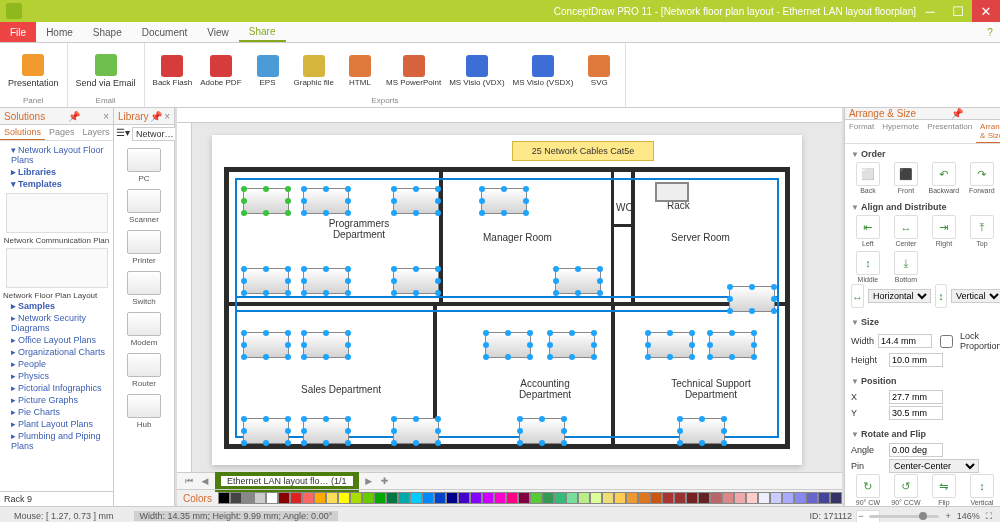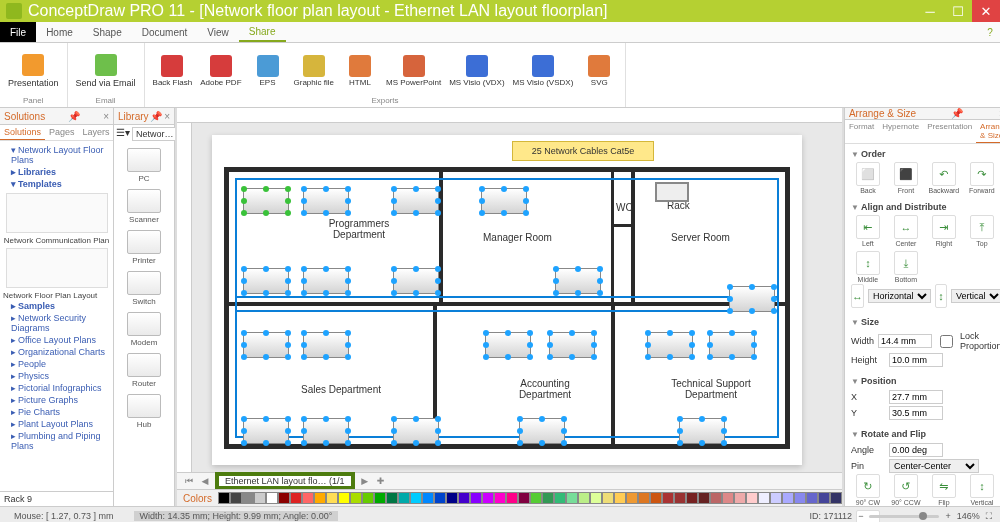--- a/index.html
+++ b/index.html
@@ -1,25 +1,25 @@
 <!DOCTYPE html>
 <html><head>
 <meta charset="utf-8">
 <style>
   body{margin:0;font-family:'Segoe UI',Tahoma,sans-serif;font-size:11px;background:#fff;color:#333;width:1000px;height:522px;overflow:hidden;position:relative}
   
   .titlebar{height:22px;background:#b5d032;display:flex;align-items:center;position:relative}
   .titlebar .app-icon{width:16px;height:16px;background:#8fb81e;margin:0 6px;border-radius:2px}
-  .titlebar .title{flex:1;text-align:left;color:#fff;font-size:16px}
+  .titlebar .title{flex:1;text-align:right;color:#fff;font-size:10px}
   .titlebar .winbtns{display:flex}
   .titlebar .winbtns div{width:28px;height:22px;display:flex;align-items:center;justify-content:center;color:#fff;font-size:13px}
   .titlebar .winbtns .close{background:#e04343}
   
   .menubar{height:20px;background:#fafafa;border-bottom:1px solid #ccc;display:flex;align-items:stretch;font-size:10px}
-  .menubar .file{background:#000000;color:#fff;padding:0 10px;display:flex;align-items:center}
+  .menubar .file{background:#ef4444;color:#fff;padding:0 10px;display:flex;align-items:center}
   .menubar .mtab{padding:0 10px;display:flex;align-items:center;color:#555}
   .menubar .mtab.active{color:#86a91e;border-bottom:2px solid #86a91e}
   .menubar .help{margin-left:auto;width:20px;display:flex;align-items:center;justify-content:center;color:#86a91e}
   
   .ribbon{height:64px;background:#fff;border-bottom:1px solid #ccc;display:flex;font-size:9px}
   .rgroup{border-right:1px solid #e0e0e0;padding:2px 6px;display:flex;flex-direction:column}
   .rgroup .items{display:flex;gap:4px;flex:1}
   .ritem{display:flex;flex-direction:column;align-items:center;justify-content:center;padding:2px;min-width:36px;cursor:pointer}
   .ritem .ic{width:22px;height:22px;border-radius:3px;margin-bottom:2px}
   .rgroup .lbl{text-align:center;color:#888;font-size:8px}
@@ -49,21 +49,21 @@
   .plan{position:absolute;left:12px;top:32px;right:12px;bottom:16px;border:5px solid #2a2a2a}
   .callout{position:absolute;left:300px;top:6px;width:140px;height:18px;background:#ffe88a;border:1px solid #d4b73a;font-size:9px;display:flex;align-items:center;justify-content:center}
   .wall{position:absolute;background:#2a2a2a}
   .cable{position:absolute;background:#0a7fd8}
   .room{position:absolute;font-size:10px;color:#333;text-align:center}
   .dev{position:absolute;width:44px;height:24px;background:linear-gradient(#fff,#d4d4d4);border:1px solid #888}
   .handle{position:absolute;width:6px;height:6px;background:#1ea3ff;border-radius:50%}
   .ghandle{background:#3ac23a}
   .sheet-tabs{height:16px;background:#f5f5f5;border-top:1px solid #ccc;display:flex;align-items:center;font-size:9px;padding:0 6px;gap:4px}
   .sheet-tabs .arrow{width:12px;text-align:center;color:#888}
-  .sheet-tabs .stab{padding:0 6px;background:#fff;border:4px solid #4d7c0f}
+  .sheet-tabs .stab{padding:0 6px;background:#fff;border:6px solid #4d7c0f}
   .colorsbar{height:16px;border-top:1px solid #ccc;display:flex;align-items:center}
   .colorsbar .clbl{color:#d46a29;font-size:10px;padding:0 6px}
   .colorsbar .swatches{display:flex;flex:1}
   .colorsbar .sw{width:10px;height:10px;border:1px solid #888}
   .proppanel{width:164px;border-left:1px solid #ccc;background:#fff;display:flex;flex-direction:column;font-size:9px}
   .proppanel .sect{padding:3px 6px}
   .proppanel .shdr{font-size:9px;font-weight:bold;padding:2px 0 3px;color:#444}
   .proppanel .shdr::before{content:'▼ ';color:#888;font-size:8px}
   .proppanel .row{display:flex;align-items:center;gap:4px;padding:1px 0}
   .proppanel .row label{width:34px}

